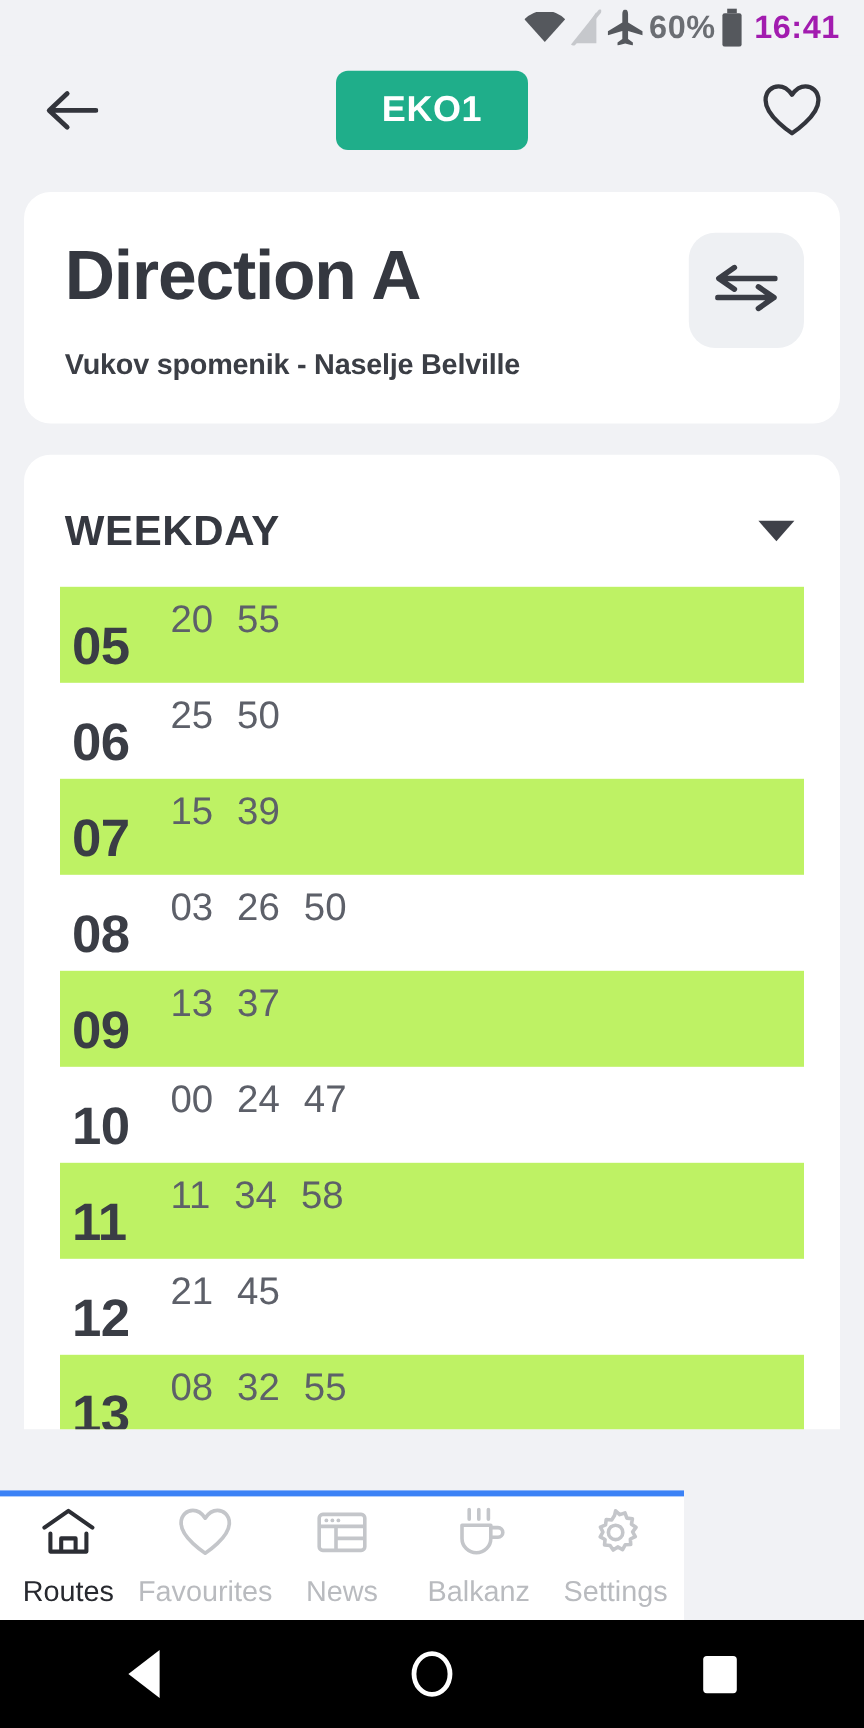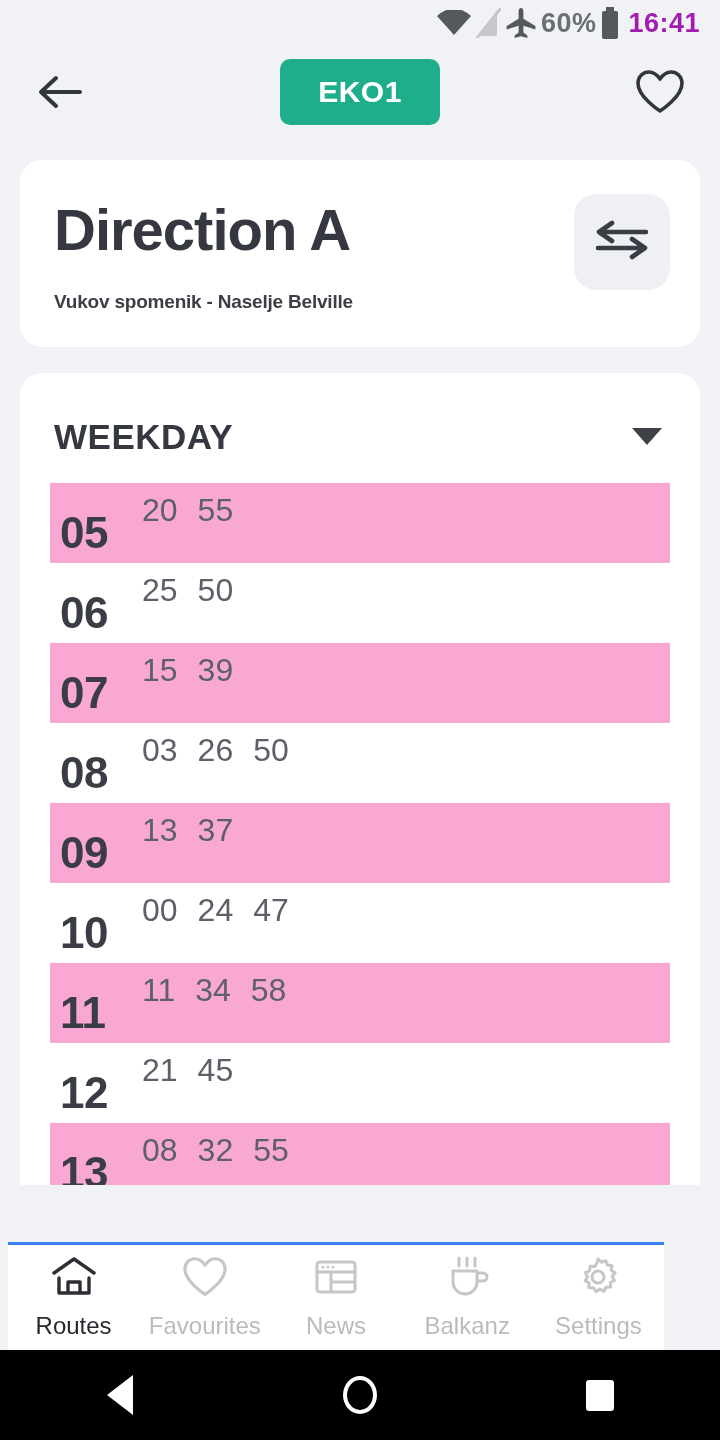--- a/index.html
+++ b/index.html
@@ -42,21 +42,21 @@
   
   .card {
     background: #ffffff; border-radius: 22px; margin: 0 20px;
   }
   .direction-card { margin-top: 22px; padding: 40px 34px 34px 34px; position: relative; }
   .direction-title {
     font-size: 58px; font-weight: bold; color: #353840; letter-spacing: -1px;
     line-height: 1.05;
   }
   .direction-sub {
-    margin-top: 30px; font-size: 19px; font-weight: bold; color: #3b3e45;
+    margin-top: 30px; font-size: 24px; font-weight: bold; color: #3b3e45;
     letter-spacing: -.2px;
   }
   .swap-btn {
     position: absolute; right: 30px; top: 34px;
     width: 96px; height: 96px; border-radius: 22px; background: #eef0f3;
     display: flex; align-items: center; justify-content: center;
   }
 
   
   .schedule-card {
@@ -73,35 +73,35 @@
   .caret {
     width: 0; height: 0; border-left: 15px solid transparent;
     border-right: 15px solid transparent; border-top: 17px solid #3f4149;
     margin-right: 4px;
   }
   .rows { }
   .row {
     position: relative; height: 80px; margin: 0 30px; padding-left: 10px;
     display: flex; align-items: flex-end;
   }
-  .row.alt { background: #f9a8d4; }
+  .row.alt { background: #bef264; }
   .hour {
     font-size: 44px; font-weight: bold; color: #3a3d45; line-height: 1;
     width: 78px; padding-bottom: 8px; letter-spacing: -.5px;
   }
   .mins {
     display: flex; gap: 20px; padding-bottom: 34px; padding-left: 4px;
   }
   .mins span { font-size: 32px; color: #5d6069; letter-spacing: 0; }
 
   
   .bottomnav {
-    position: absolute; left: 8px; bottom: 90px; width: 656px; height: 108px;
+    position: absolute; left: 0; bottom: 90px; width: 570px; height: 108px;
     background: #ffffff; display: flex; align-items: center;
-    border-top: 3px solid #3b82f6;
+    border-top: 5px solid #3b82f6;
   }
   .navitem {
     flex: 1; display: flex; flex-direction: column; align-items: center;
     justify-content: center; gap: 10px;
   }
   .navlabel { font-size: 24px; color: #b9bbbf; }
   .navitem.active .navlabel { color: #27292f; }
 
   
   .sysnav {

